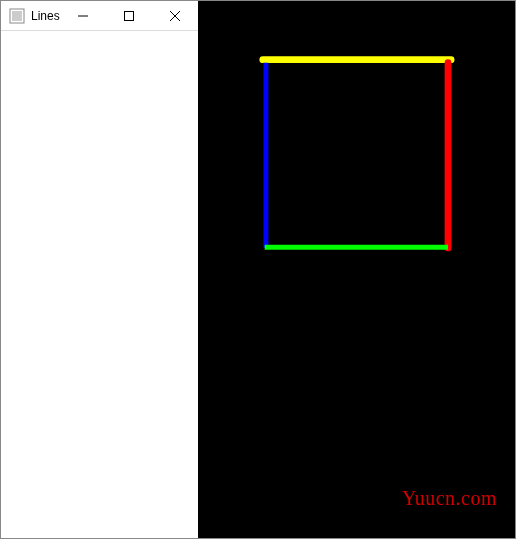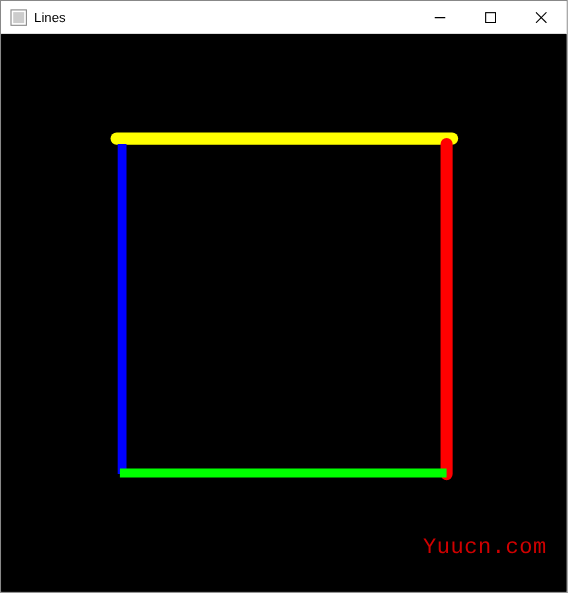--- a/index.html
+++ b/index.html
@@ -9,21 +9,20 @@
       background: #fff;
       font-family: "Segoe UI", Tahoma, sans-serif;
       overflow: hidden;
     }
     .window {
       width: 516px;
       height: 539px;
       border: 1px solid #888;
       background: #fff;
       display: flex;
-      flex-direction: column;
     }
     .titlebar {
       height: 30px;
       background: #fff;
       display: flex;
       align-items: center;
       padding-left: 8px;
       border-bottom: 1px solid #ddd;
       flex-shrink: 0;
     }
@@ -60,21 +59,21 @@
     }
     .canvas {
       position: absolute;
       inset: 0;
     }
     .watermark {
       position: absolute;
       right: 18px;
       bottom: 28px;
       color: #d00000;
-      font-family: Liberation Mono, monospace;
+      font-family: Liberation Serif, serif;
       font-size: 20px;
       letter-spacing: 0.5px;
     }
   </style>
 </head>
 <body>
 
 <div class="window">
   <div class="titlebar">
     <span class="app-icon">

